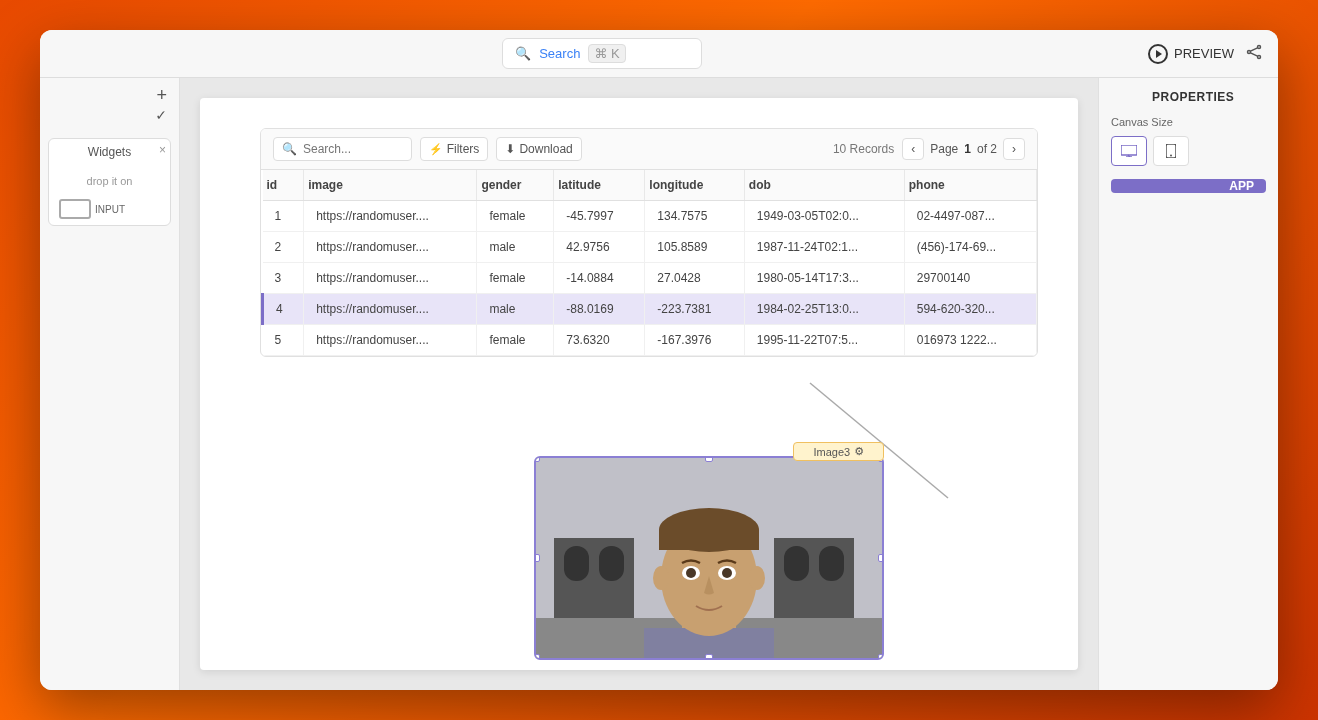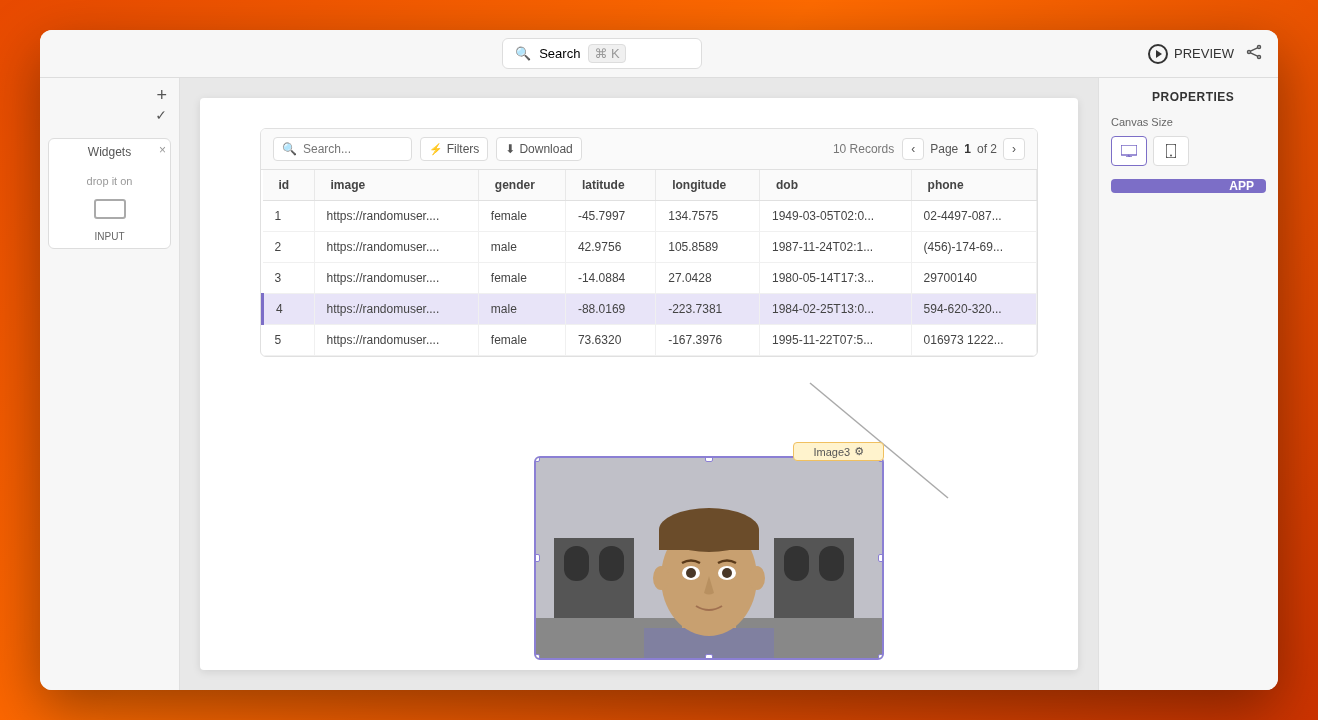--- a/index.html
+++ b/index.html
@@ -168,23 +168,23 @@
 
     .widgets-content {
       margin-top: 16px;
       font-size: 11px;
       color: #999;
       text-align: center;
     }
 
     .input-widget {
       display: flex;
-      flex-direction: column;
-      align-items: center;
-      gap: 12px;
+      flex-direction: row;
+      align-items: center;
+      gap: 4px;
       margin-top: 12px;
     }
 
     .input-widget-icon {
       width: 32px;
       height: 20px;
       border: 2px solid #aaa;
       border-radius: 3px;
       background: #fff;
     }
@@ -315,21 +315,21 @@
     
     .data-table {
       width: 100%;
       border-collapse: collapse;
     }
 
     .data-table th {
       background: #fafafa;
       border-bottom: 1px solid #e0e0e0;
       border-right: 1px solid #e8e8e8;
-      padding: 8px 16px;
+      padding: 8px 4px;
       text-align: left;
       font-size: 12px;
       font-weight: 600;
       color: #444;
     }
 
     .data-table td {
       border-bottom: 1px solid #f0f0f0;
       border-right: 1px solid #f0f0f0;
       padding: 8px 12px;
@@ -488,21 +488,21 @@
 
 <div class="outer-window">
 
   <div class="top-bar">
     <div class="top-bar-left">
     </div>
 
     <div class="top-bar-center">
       <div class="search-box">
         <span>🔍</span>
-        <span style="color:#000000;font-size:13px;">Search</span>
+        <span style="color:#3b82f6;font-size:13px;">Search</span>
         <span class="search-shortcut">⌘ K</span>
       </div>
     </div>
 
     <div class="top-bar-right">
       <div class="preview-btn">
         <div class="preview-icon">
           <svg width="10" height="10" viewBox="0 0 10 10">
               <polygon points="3,1 9,5 3,9" fill="#333"></polygon>
             </svg>

